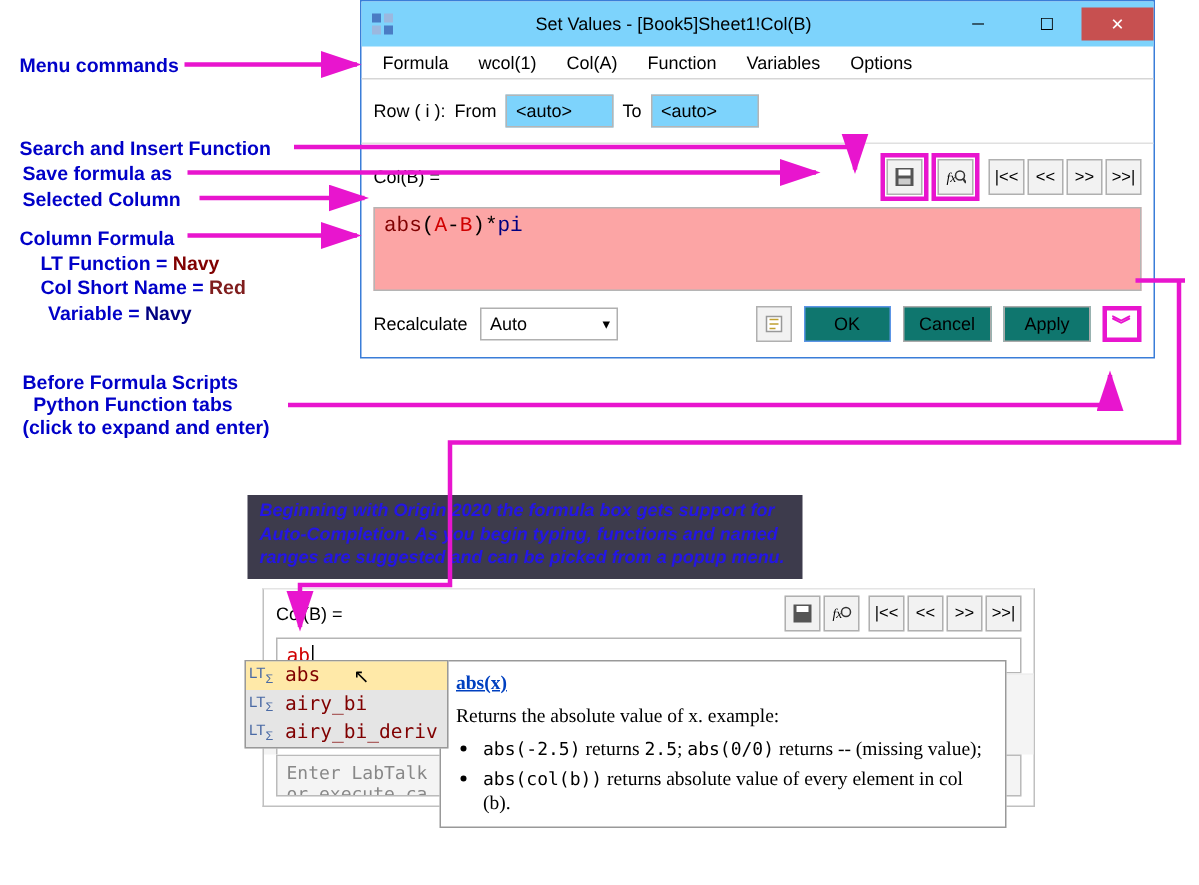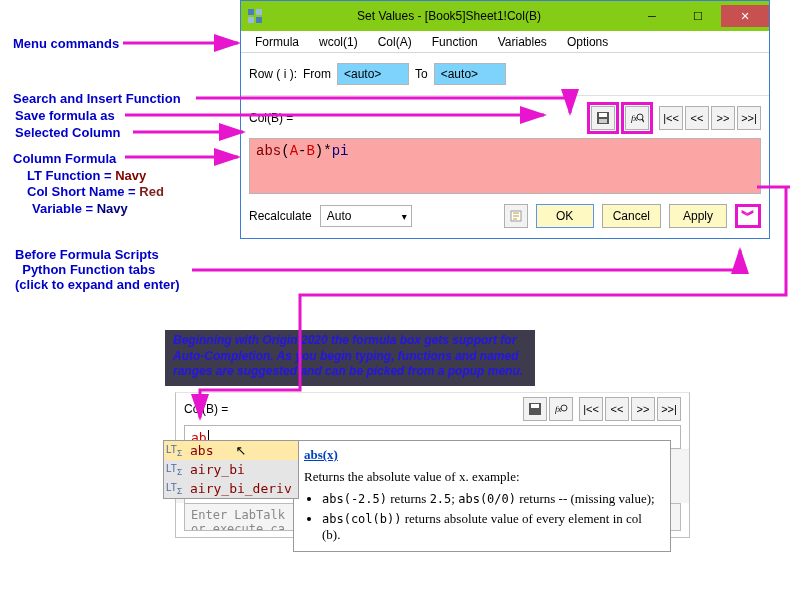--- a/index.html
+++ b/index.html
@@ -31,21 +31,21 @@
   .dialog {
     position: absolute;
     left: 240px;
     top: 0;
     width: 530px;
     border: 1px solid #3a7dd8;
     background: #fff;
   }
   .titlebar {
     height: 30px;
-    background: #84cc16;
+    background: #7dd3fc;
     display: flex;
     align-items: center;
     position: relative;
   }
   .titlebar .sysicon {
     width: 28px;
     height: 30px;
     display: flex;
     align-items: center;
     justify-content: center;
@@ -156,21 +156,21 @@
     display: flex;
     align-items: center;
     justify-content: space-between;
     padding: 0 4px 0 6px;
     background: #fff;
   }
   .btn {
     height: 24px;
     min-width: 58px;
     border: 1px solid #aaa;
-    background: #fef9c3;
+    background: #0f766e;
     display: inline-flex;
     align-items: center;
     justify-content: center;
     padding: 0 10px;
     font-size: 12px;
   }
   .btn.ok { border: 1px solid #5c95e6; }
   .expand {
     width: 26px;
     height: 24px;

